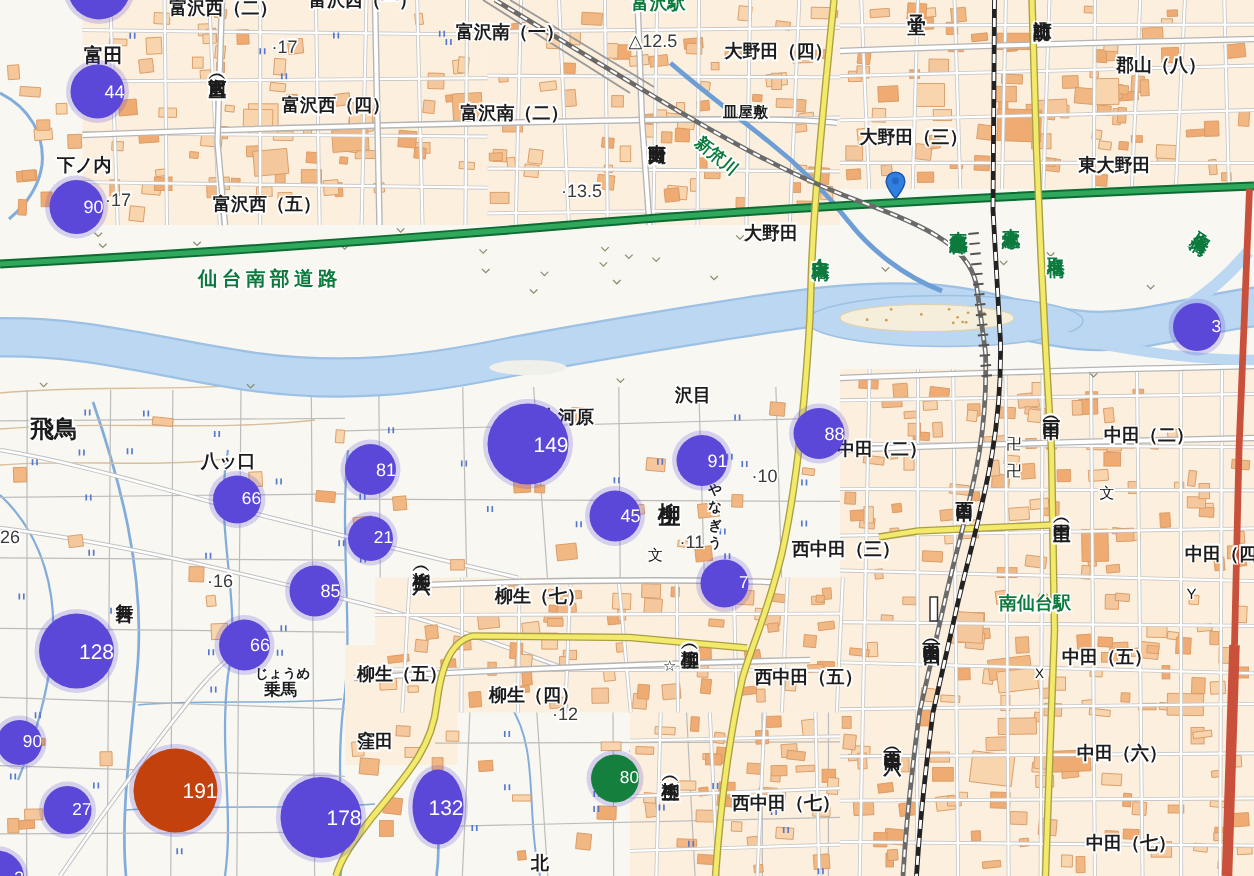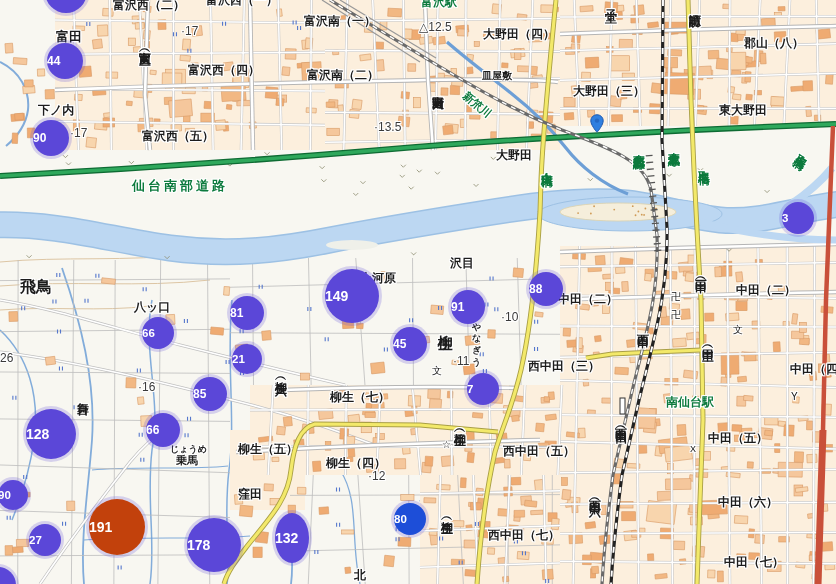--- a/index.html
+++ b/index.html
@@ -7,22 +7,22 @@
        font-family:"Liberation Sans","DejaVu Sans",sans-serif;cursor:grab;}
   #base{position:absolute;left:0;top:0;}
   #labels,#clusters{position:absolute;left:0;top:0;width:100%;height:100%;pointer-events:none;}
   .lbl{position:absolute;font-weight:700;color:#1c1c1c;white-space:nowrap;line-height:1.08;
        text-shadow:-1px -1px 0 #fff,1px -1px 0 #fff,-1px 1px 0 #fff,1px 1px 0 #fff,0 -1px 0 #fff,0 1px 0 #fff,-1px 0 0 #fff,1px 0 0 #fff;}
   .lbl.v{writing-mode:vertical-rl;text-orientation:upright;letter-spacing:1px;}
   .lbl.green{color:#0c7a3d;}
   .lbl.station{color:#0c7a3d;font-weight:700;}
   .lbl.num{font-weight:400;color:#3a3a3a;}
   .lbl.sym{font-weight:400;color:#111;}
-  .cluster{position:absolute;border-radius:50%;display:flex;align-items:center;justify-content:flex-start;
-       color:#fff;font-weight:700;pointer-events:auto;
+  .cluster{position:absolute;border-radius:50%;display:flex;align-items:center;justify-content:flex-end;
+       color:#fff;font-weight:400;pointer-events:auto;
        box-shadow:0 0 0 3px rgba(91,71,216,0.22);}
   #pin{position:absolute;width:14px;height:19px;}
 </style>
 </head>
 <body>
 
 <div id="map">
   <svg id="base" width="836" height="584">
       <rect x="0" y="0" width="836" height="584" fill="#f8f7f1"></rect>
       <path d="M96,0 C130,20 180,28 240,34 C268,38 290,40 305,42" stroke="#6d9fd6" stroke-width="2.2" fill="none" opacity="0.85"></path>
@@ -1042,21 +1042,21 @@
       </div>
       <div class="cluster" style="left: 29px; top: 524px; width: 32px; height: 32px; background: rgb(91, 71, 216); color: rgb(255, 255, 255); font-size: 11.5px;">
         <span>27</span>
       </div>
       <div class="cluster" style="left: 275px; top: 513px; width: 34px; height: 50px; background: rgb(91, 71, 216); color: rgb(255, 255, 255); font-size: 14px;">
         <span>132</span>
       </div>
       <div class="cluster" style="left: 187px; top: 518px; width: 54px; height: 54px; background: rgb(91, 71, 216); color: rgb(255, 255, 255); font-size: 14px;">
         <span>178</span>
       </div>
-      <div class="cluster" style="left: 394px; top: 503px; width: 32px; height: 32px; background: #1d4ed8; color: rgb(255, 255, 255); font-size: 11.5px;">
+      <div class="cluster" style="left: 394px; top: 503px; width: 32px; height: 32px; background: #15803d; color: rgb(255, 255, 255); font-size: 11.5px;">
         <span>80</span>
       </div>
       <div class="cluster" style="left: -20px; top: 567px; width: 36px; height: 36px; background: rgb(91, 71, 216); color: rgb(255, 255, 255); font-size: 12px;">
         <span>2</span>
       </div>
     </div>
   <div id="pin" style="left: 590px; top: 114px;">
     <svg width="14" height="19" viewBox="0 0 14 19">
       <path d="M7,0.8 C10.6,0.8 13.2,3.4 13.2,6.8 C13.2,10.6 8.6,16.6 7,18.2 C5.4,16.6 0.8,10.6 0.8,6.8 C0.8,3.4 3.4,0.8 7,0.8 Z" fill="#2f7fe0" stroke="#1b56ad" stroke-width="1"></path>
       <circle cx="7" cy="6.6" r="2.2" fill="#1b56ad" opacity="0.55"></circle>

